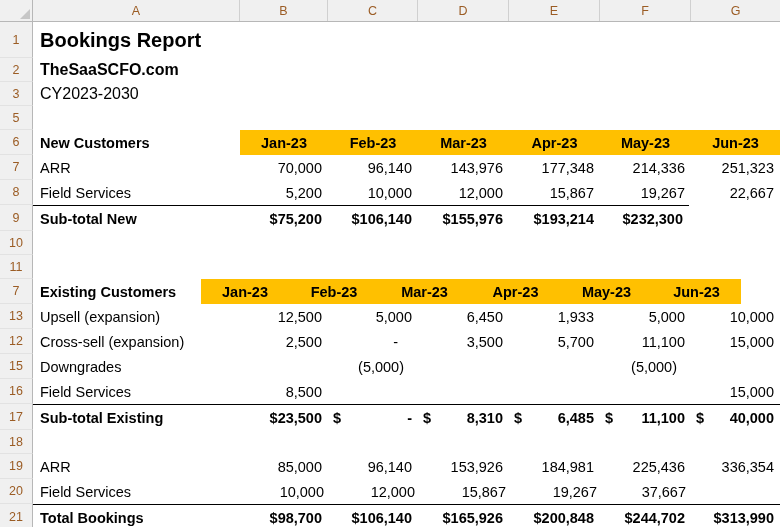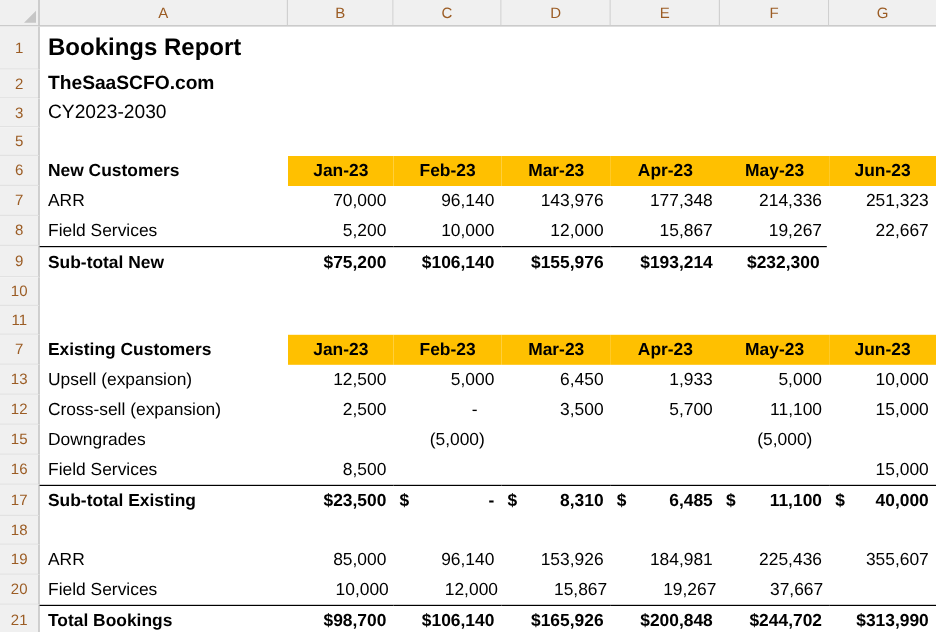--- a/index.html
+++ b/index.html
@@ -220,21 +220,21 @@
       <div class="cell" style="width:88px"></div>
       <div class="cell" style="width:90px"></div>
       <div class="cell" style="width:91px"></div>
       <div class="cell" style="width:91px"></div>
       <div class="cell" style="width:91px"></div>
       <div class="cell" style="width:89px"></div>
     </div>
 
     <div class="row" style="height:25px">
       <div class="rowhead">7</div>
-      <div class="cell a bold" style="width:207px">Existing Customers</div>
+      <div class="cell a bold" style="width:168px">Existing Customers</div>
       <div class="cell gold" style="width:88px">Jan-23</div>
       <div class="cell gold" style="width:90px">Feb-23</div>
       <div class="cell gold" style="width:91px">Mar-23</div>
       <div class="cell gold" style="width:91px">Apr-23</div>
       <div class="cell gold" style="width:91px">May-23</div>
       <div class="cell gold" style="width:89px">Jun-23</div>
     </div>
 
     <div class="row" style="height:25px">
       <div class="rowhead">13</div>
@@ -319,21 +319,21 @@
     </div>
 
     <div class="row" style="height:25px">
       <div class="rowhead">19</div>
       <div class="cell a" style="width:207px">ARR</div>
       <div class="cell num" style="width:88px">85,000</div>
       <div class="cell num" style="width:90px">96,140</div>
       <div class="cell num" style="width:91px">153,926</div>
       <div class="cell num" style="width:91px">184,981</div>
       <div class="cell num" style="width:91px">225,436</div>
-      <div class="cell num" style="width:89px">355,607</div>
+      <div class="cell num" style="width:89px">336,354</div>
     </div>
 
     <div class="row" style="height:25px">
       <div class="rowhead">20</div>
       <div class="cell a" style="width:207px">Field Services</div>
       <div class="cell num" style="width:90px">10,000</div>
       <div class="cell num" style="width:91px">12,000</div>
       <div class="cell num" style="width:91px">15,867</div>
       <div class="cell num" style="width:91px">19,267</div>
       <div class="cell num" style="width:89px">37,667</div>

